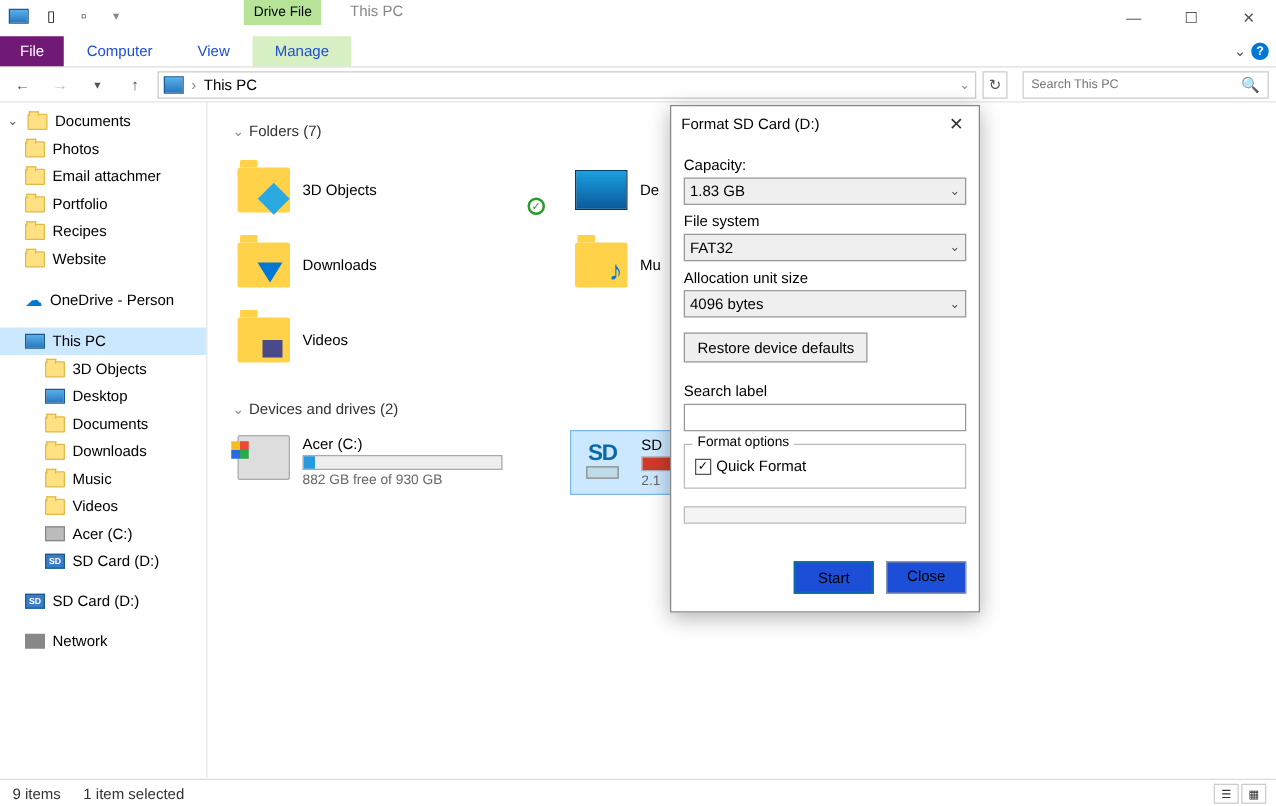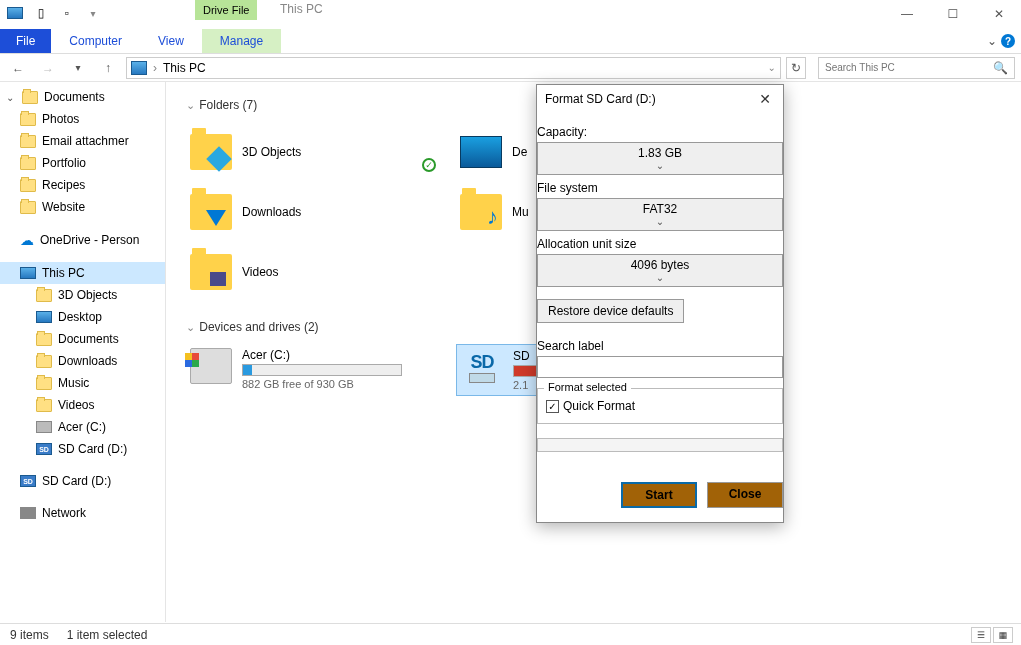--- a/index.html
+++ b/index.html
@@ -7,21 +7,21 @@
 
 
 .titlebar { height: 54px; border-bottom: 1px solid #ddd; display: flex; align-items: flex-start; }
 .qat { display: flex; align-items: center; padding: 2px 4px; gap: 4px; }
 .qat-btn { width: 22px; height: 22px; display: flex; align-items: center; justify-content: center; }
 .drive-tools { background: #b7e498; padding: 2px 8px; font-size: 11px; margin-left: 105px; position: absolute; top: 0; left: 90px; height: 20px; display: flex; align-items: center; }
 .title-text { position: absolute; left: 280px; top: 2px; color: #888; font-size: 12px; }
 .syscontrols { position: absolute; right: 8px; top: 4px; display: flex; gap: 18px; }
 .syscontrols div { width: 28px; height: 20px; display: flex; align-items: center; justify-content: center; color: #555; }
 .ribbon-tabs { position: absolute; top: 28px; left: 0; display: flex; align-items: center; height: 26px; }
-.file-tab { background: #1d4ed8; color: #fff; padding: 5px 16px; text-align: right; }
+.file-tab { background: #701a75; color: #fff; padding: 5px 16px; text-align: right; }
 .rtab { padding: 5px 18px; color: #1d4ed8; }
 .rtab.green { background: #d6f0c4; }
 .helpband { position: absolute; right: 6px; top: 34px; display: flex; align-items: center; gap: 4px; }
 .helpband .chev { color: #555; }
 .helpband .helpicon { width: 14px; height: 14px; border-radius: 50%; background: #0078d4; color: #fff; display: flex; align-items: center; justify-content: center; font-size: 10px; font-weight: bold; }
 
 
 .navbar { height: 28px; border-bottom: 1px solid #e5e5e5; display: flex; align-items: center; padding: 0 6px; gap: 6px; }
 .navbtn { width: 24px; height: 24px; display: flex; align-items: center; justify-content: center; color: #555; }
 .addrbar { flex: 0 0 655px; border: 1px solid #ccc; height: 22px; display: flex; align-items: center; padding: 0 4px; gap: 6px; }
@@ -71,33 +71,33 @@
 .drive-ic-sd .sdtxt { color:#0a68a8; font-weight:bold; font-size:18px; letter-spacing:-1px; }
 .drive-ic-sd .sdimg { width:26px; height:10px; background:#c0dae8; border:1px solid #888; }
 .drive-bar { width:160px; height:12px; border:1px solid #aaa; background:#eee; margin:2px 0; }
 .drive-bar .fill { height:100%; background:#2a9ae0; }
 .drive-bar .fill.red { background:#d03a2a; }
 
 
 .modal { position:absolute; left:536px; top:84px; width:248px; border:1px solid #888; background:#fff; box-shadow:0 4px 16px rgba(0,0,0,.3); }
 .modal-title { display:flex; align-items:center; justify-content:space-between; padding:6px 8px; }
 .modal-x { font-size:14px; color:#333; padding:0 4px; }
-.modal-body { padding:6px 0 14px; }
+.modal-body { padding:6px 10px 14px; }
 .mlbl { margin-top:6px; margin-bottom:3px; }
-.msel { width:100%; border:1px solid #999; background:#efefef; padding:3px 4px; display:flex; justify-content:space-between; align-items:center;flex-direction:column; }
+.msel { width:100%; border:1px solid #999; background:#efefef; padding:3px 4px; display:flex; justify-content:space-between; align-items:center; }
 .msel .dd { color:#555; font-size:10px; }
 .mbtn { border:1px solid #999; background:#efefef; padding:4px 10px; display:inline-block; margin-top:12px; }
 .minput { width:100%; border:1px solid #999; padding:3px 4px; height:22px; background:#fff; }
 .fieldset { border:1px solid #bbb; padding:6px 8px 10px; margin-top:10px; position:relative; }
 .fieldset .legend { position:absolute; top:-8px; left:6px; background:#fff; padding:0 4px; font-size:11px; }
 .chkrow { display:flex; align-items:center; gap:4px; margin-top:4px; }
 .chkbox { width:13px; height:13px; border:1px solid #555; display:flex; align-items:center; justify-content:center; font-size:10px; color:#000; }
 .progress { width:100%; height:14px; border:1px solid #bbb; background:#f4f4f4; margin-top:14px; }
 .modal-btns { display:flex; gap:10px; justify-content:flex-end; margin-top:30px; }
-.modal-btns .btn { width:76px; text-align:center; border:1px solid #999; background:#a16207; padding:4px 0;font-weight:bold; }
+.modal-btns .btn { width:64px; text-align:center; border:1px solid #999; background:#1d4ed8; padding:4px 0; }
 .modal-btns .btn.primary { border:2px solid #0a6aa8; }
 
 
 .statusbar { position:absolute; bottom:0; left:0; right:0; height:22px; border-top:1px solid #ddd; display:flex; align-items:center; padding:0 10px; gap:18px; font-size:11px; color:#333; }
 .statusbar .viewbtns { position:absolute; right:8px; display:flex; gap:2px; }
 .statusbar .vbtn { width:20px; height:16px; border:1px solid #ccc; display:flex; align-items:center; justify-content:center; font-size:9px; }
 </style>
 </head>
 <body>
 
@@ -325,21 +325,21 @@
         <span>4096 bytes</span>
         <span class="dd">⌄</span>
       </div>
 
     <div class="mbtn">Restore device defaults</div>
 
     <div class="mlbl" style="margin-top:16px;">Search label</div>
     <input class="minput" value="" style="">
 
     <div class="fieldset">
-      <div class="legend">Format selected</div>
+      <div class="legend">Format options</div>
       <div class="chkrow">
         <div class="chkbox">✓</div>
         <span>Quick Format</span>
       </div>
     </div>
 
     <div class="progress"></div>
 
     <div class="modal-btns">
       <div class="btn primary">Start</div>

